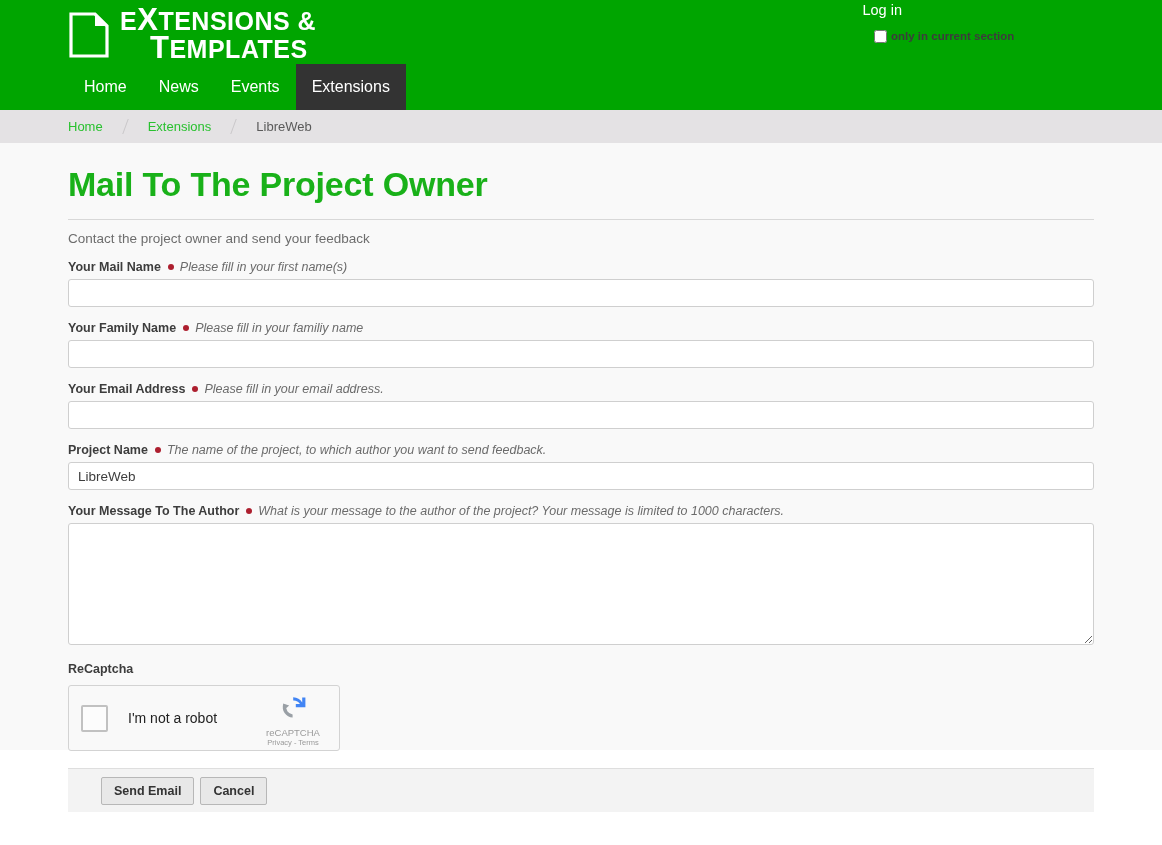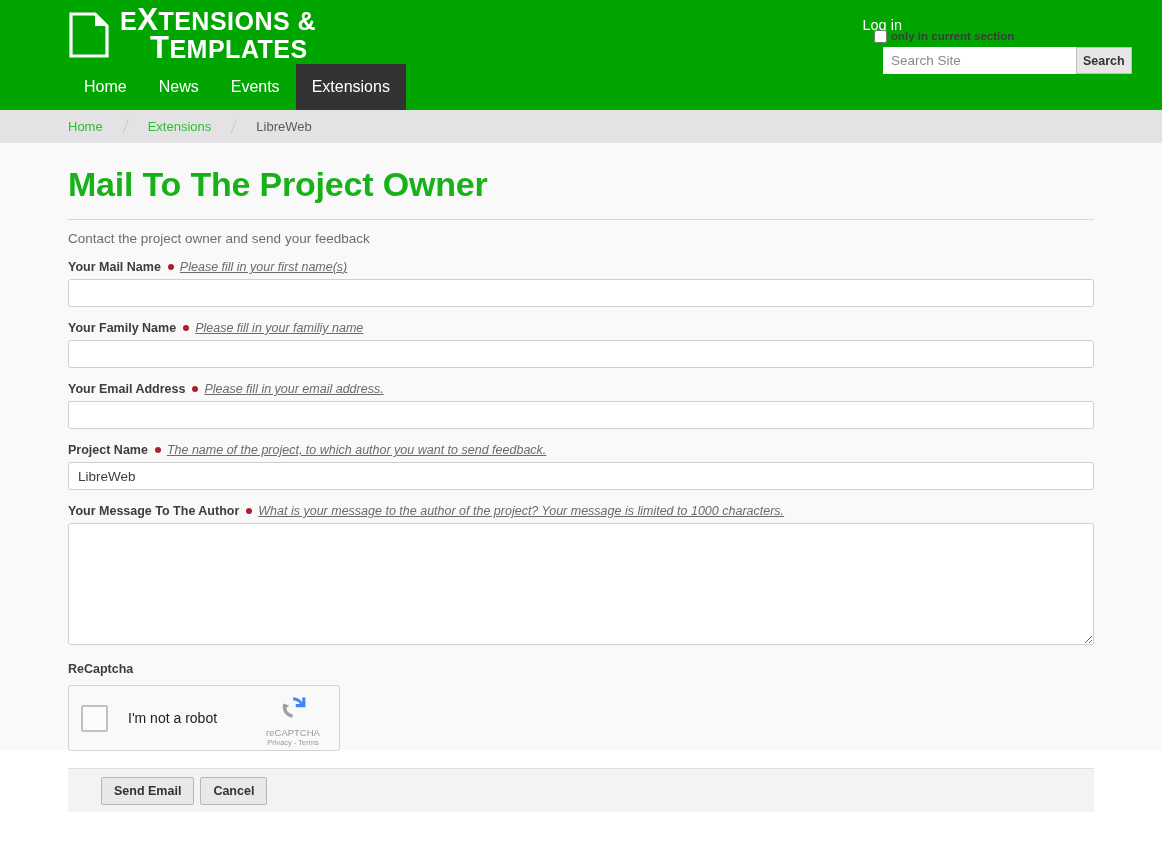--- a/index.html
+++ b/index.html
@@ -44,21 +44,21 @@
     line-height: 25px;
     white-space: nowrap;
     font-family: "Liberation Sans", sans-serif;
   }
   .logo-line .big { font-size: 31px; }
   .logo-line.l1 { padding-left: 0px; }
   .logo-line.l2 { padding-left: 30px; margin-top: 1px; }
 
   .login-link {
     position: absolute;
-    right: 260px; top: 17px;
+    right: 260px; top: 2px;
     color: #ffffff;
     font-size: 14.5px;
     text-decoration: none;
   }
 
   .search-zone {
     position: absolute;
     right: 57px; top: 28px;
     width: 222px;
   }
@@ -199,21 +199,20 @@
     margin: 0 6px 0 7px;
     flex: none;
     position: relative;
     top: -1px;
   }
   .field-help {
     font-style: italic;
     font-weight: normal;
     color: #6b6b6b;
     font-size: 12.5px;
-    text-decoration: underline;
   }
   .text-input {
     display: block;
     width: 1026px;
     height: 28px;
     border: 1px solid #cfcfcf;
     border-radius: 3px;
     background: #ffffff;
     padding: 0 9px;
     font-size: 13.5px;
@@ -336,24 +335,20 @@
     </span>
   </a>
 
   <a class="login-link" href="#">Log in</a>
 
   <div class="search-zone">
     <div class="section-opt">
       <input type="checkbox" id="sec" style="">
       <label for="sec">only in current section</label>
     </div>
-    <div class="search-row">
-      <input class="search-input" type="text" placeholder="Search Site" style="">
-      <button class="search-btn">Search</button>
-    </div>
   </div>
 </div>
 
 <nav class="nav">
   <a href="#">Home</a>
   <a href="#">News</a>
   <a href="#">Events</a>
   <a href="#" class="active">Extensions</a>
 </nav>
 

